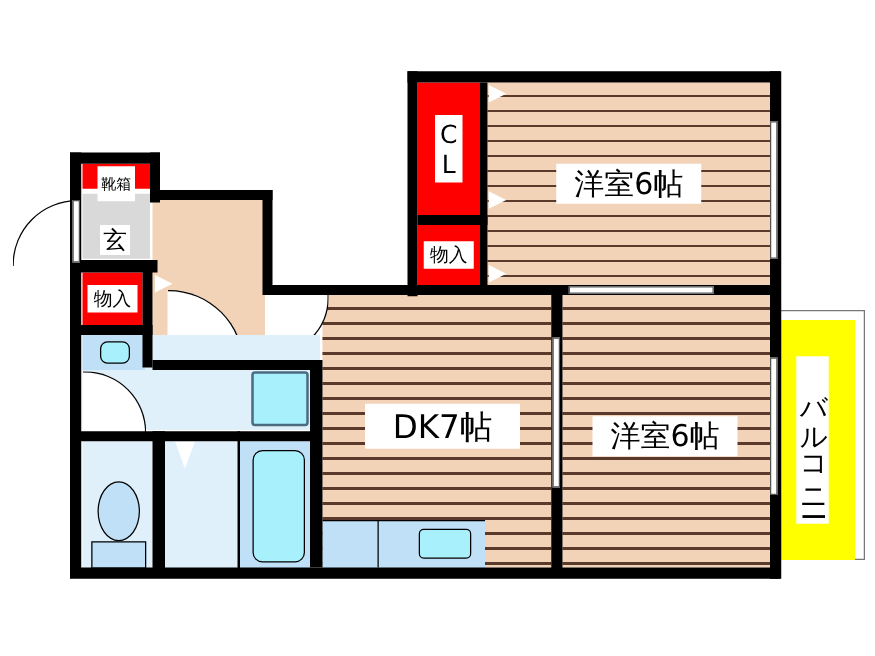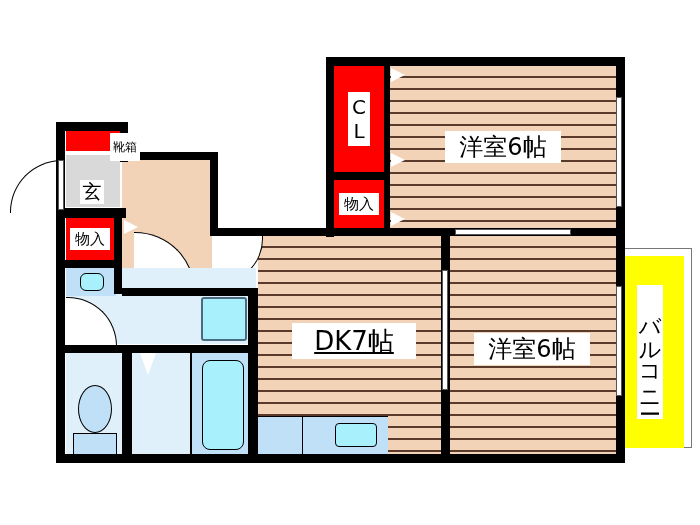--- a/index.html
+++ b/index.html
@@ -87,23 +87,23 @@
 <div class="win" style="left:442px;top:270px;width:6px;height:120px;"></div>
 <div class="win" style="left:58px;top:160px;width:6px;height:50px;"></div>
 
 <div class="tri" style="left:391px;top:68px;"></div>
 <div class="tri" style="left:391px;top:153px;"></div>
 <div class="tri" style="left:391px;top:212px;"></div>
 <div class="tri" style="left:124px;top:220px;"></div>
 
 <div class="label" style="left:445px;top:131px;width:116px;height:32px;font-size:24px;">洋室6帖</div>
 <div class="label" style="left:474px;top:333px;width:116px;height:32px;font-size:24px;">洋室6帖</div>
-<div class="label" style="left:292px;top:323px;width:124px;height:36px;font-size:26px;text-decoration:underline;">DK7帖</div>
+<div class="label" style="left:292px;top:323px;width:124px;height:36px;font-size:26px;">DK7帖</div>
 <div class="label" style="left:348px;top:92px;width:22px;height:54px;font-size:20px;flex-direction:column;line-height:22px;">
   <span style="writing-mode:vertical-rl;text-orientation:upright;">CL</span>
 </div>
 <div class="label" style="left:339px;top:193px;width:40px;height:22px;font-size:15px;">物入</div>
 <div class="label" style="left:70px;top:228px;width:40px;height:22px;font-size:15px;">物入</div>
-<div class="label" style="left:78px;top:133px;width:30px;height:28px;font-size:12px;margin-left:32px;">靴箱</div>
+<div class="label" style="left:78px;top:133px;width:30px;height:28px;font-size:12px;">靴箱</div>
 <div class="label" style="left:80px;top:180px;width:24px;height:24px;font-size:19px;">玄</div>
 <div class="label" style="left:637px;top:285px;width:26px;height:134px;font-size:22px;">
   <span style="writing-mode:vertical-rl;">バルコニー</span>
 </div>
 
 </body></html>

